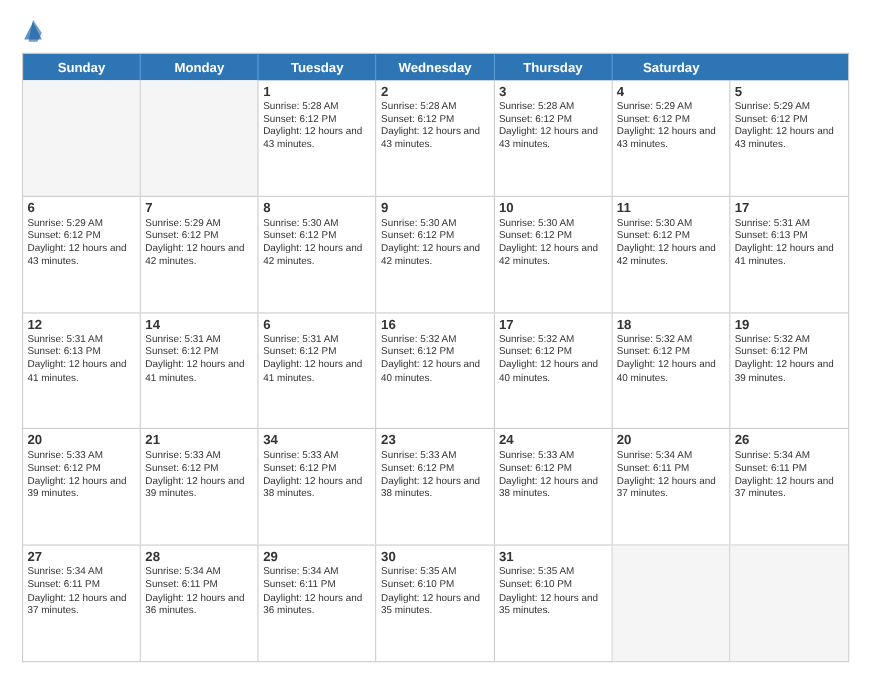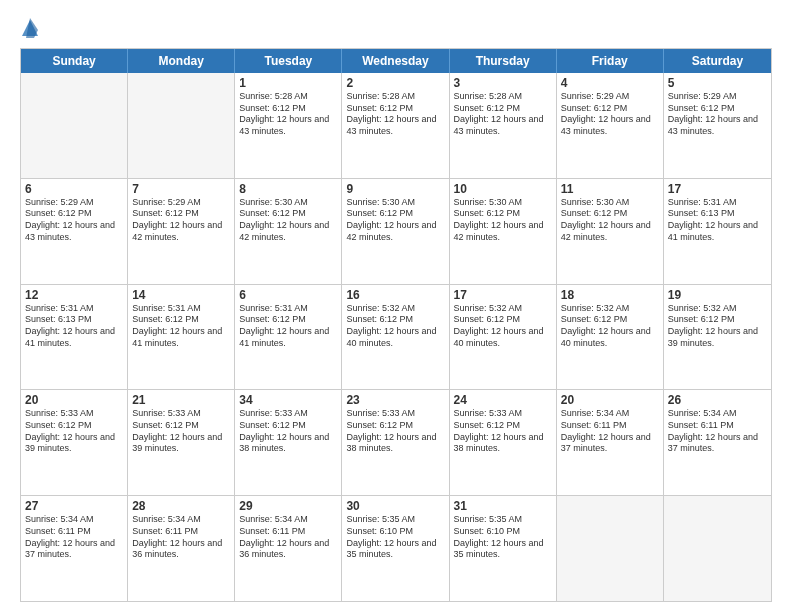--- a/index.html
+++ b/index.html
@@ -145,21 +145,20 @@
     </div>
   </div>
 
   <div class="calendar">
     <div class="calendar-header">
     <div class="day-header">Sunday</div>
         <div class="day-header">Monday</div>
         <div class="day-header">Tuesday</div>
         <div class="day-header">Wednesday</div>
         <div class="day-header">Thursday</div>
-        <div class="day-header">Friday</div>
         <div class="day-header">Saturday</div>
       </div>
     <div class="calendar-body">
     <div class="calendar-row">
           <div class="day-cell empty"></div>
           <div class="day-cell empty"></div>
           <div class="day-cell">
             <span class="day-number">1</span>
             <div class="day-info" style="white-space: pre-line;">Sunrise: 5:28 AM
 Sunset: 6:12 PM

